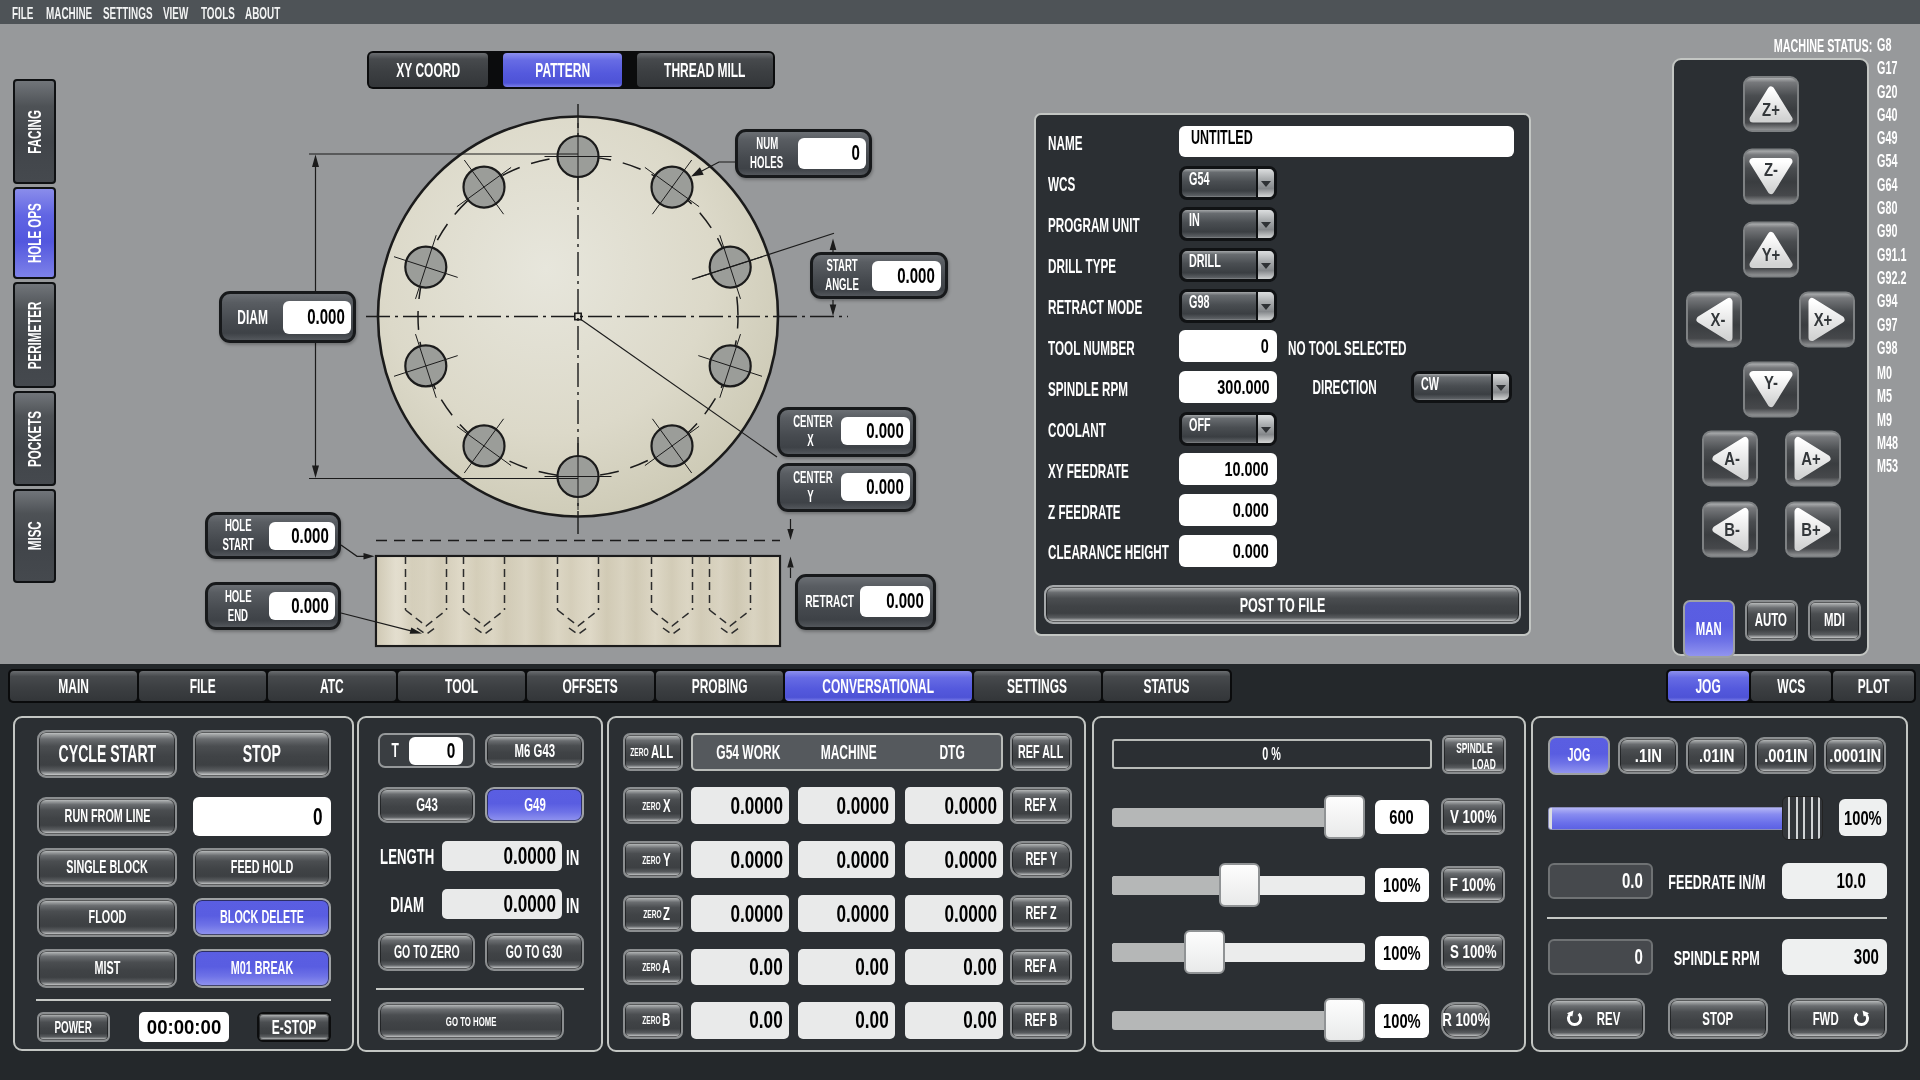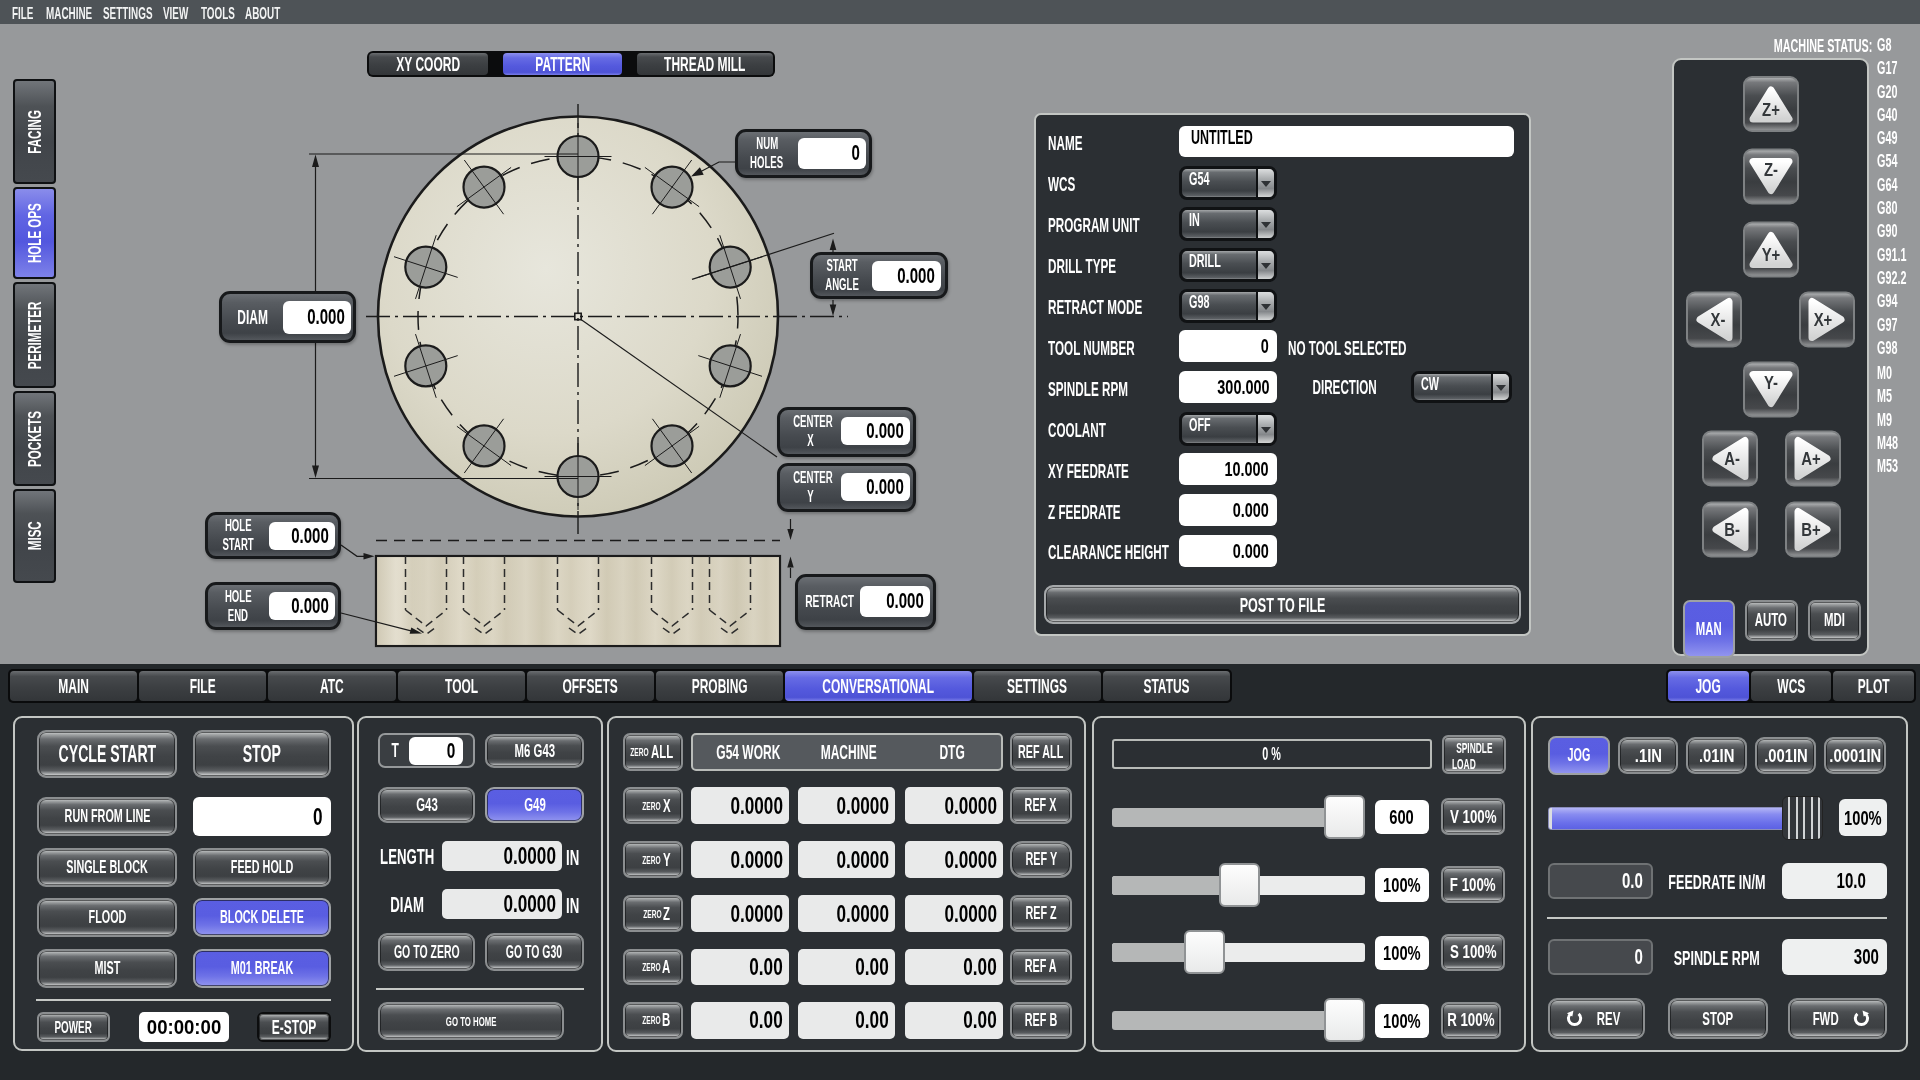--- a/index.html
+++ b/index.html
@@ -220,21 +220,21 @@
 <div class="abs stab fc" style="left:13px;top:282px;height:106px">
     <span class="vt">PERIMETER</span>
   </div>
 <div class="abs stab fc" style="left:13px;top:391px;height:95px">
     <span class="vt">POCKETS</span>
   </div>
 <div class="abs stab fc" style="left:13px;top:489px;height:94px">
     <span class="vt">MISC</span>
   </div>
 
-<div class="abs" style="left:367px;top:51px;width:408px;height:26px;background:#0b0c0d;border-radius:6px;display:flex;padding:2px;gap:15px">
+<div class="abs" style="left:367px;top:51px;width:408px;height:38px;background:#0b0c0d;border-radius:6px;display:flex;padding:2px;gap:15px">
  <div class="ttab fc" style="flex:1">
       <span class="t tabtxt">XY COORD</span>
     </div>
  <div class="ttab fc blue" style="flex:1">
       <span class="t tabtxt">PATTERN</span>
     </div>
  <div class="ttab fc" style="flex:1">
       <span class="t tabtxt">THREAD MILL</span>
     </div>
 </div>
@@ -624,21 +624,21 @@
 <div class="abs gin fr" style="left:905px;top:1001.5px;width:98px;height:37px;font-size:24.5px;padding-right:6px">
     <span class="n tr">0.00</span>
   </div>
 <div class="abs btn fc" style="left:1010px;top:1001.5px;width:62px;height:37px;font-size:18px;color:#fff;border-radius:7px">
     <span class="t">REF B</span>
   </div>
 
 <div class="abs fc" style="left:1112px;top:739px;width:320px;height:30px;border:2px solid #b8bbb8;border-radius:3px;color:#fff;font-size:18px">
     <span class="t">0 %</span>
   </div>
-<div class="abs btn" style="left:1442px;top:735px;width:64px;height:39px;color:#fff;border-radius:6px;text-align:left;font-size:14px;line-height:16px;padding-top:3px"><span class="t">SPINDLE</span><br><span class="t">LOAD</span></div>
+<div class="abs btn" style="left:1442px;top:735px;width:64px;height:39px;color:#fff;border-radius:6px;text-align:right;font-size:14px;line-height:16px;padding-top:3px"><span class="t">SPINDLE</span><br><span class="t">LOAD</span></div>
 
 <div class="abs" style="left:1112px;top:807.5px;width:253px;height:19px;background:#b5b7b7;border-radius:3px"></div>
 <div class="abs" style="left:1323.5px;top:794.5px;width:41px;height:44px;background:linear-gradient(180deg,#fdfdfd,#e9eaea);border:2px solid #909395;border-radius:6px"></div>
 <div class="abs win fc" style="left:1375px;top:800px;width:54px;height:34px;font-size:21px">
     <span class="n">600</span>
   </div>
 <div class="abs btn fc" style="left:1441px;top:798px;width:64px;height:37px;font-size:19px;color:#fff;border-radius:7px">
     <span class="n">V 100%</span>
   </div>
 
@@ -660,21 +660,21 @@
   </div>
 <div class="abs btn fc" style="left:1441px;top:933.5px;width:64px;height:37px;font-size:19px;color:#fff;border-radius:7px">
     <span class="n">S 100%</span>
   </div>
 
 <div class="abs" style="left:1112px;top:1011px;width:253px;height:19px;background:#b5b7b7;border-radius:3px"></div>
 <div class="abs" style="left:1323.5px;top:998px;width:41px;height:44px;background:linear-gradient(180deg,#fdfdfd,#e9eaea);border:2px solid #909395;border-radius:6px"></div>
 <div class="abs win fc" style="left:1375px;top:1003.5px;width:54px;height:34px;font-size:21px">
     <span class="n">100%</span>
   </div>
-<div class="abs btn fc" style="left:1441px;top:1001.5px;width:60px;height:37px;font-size:19px;color:#fff;border-radius:7px">
+<div class="abs btn fc" style="left:1441px;top:1001.5px;width:49px;height:37px;font-size:19px;color:#fff;border-radius:14px">
     <span class="n">R 100%</span>
   </div>
 
 <div class="abs bluep fc" style="left:1548px;top:736px;width:62px;height:39px;border:2px solid #9ea1a3;border-radius:8px;color:#fff;font-size:18px">
     <span class="t">JOG</span>
   </div>
 <div class="abs btn fc" style="left:1618px;top:737px;width:60px;height:37px;font-size:19px;color:#fff">
     <span class="n8">.1IN</span>
   </div>
 <div class="abs btn fc" style="left:1686px;top:737px;width:61px;height:37px;font-size:19px;color:#fff">

